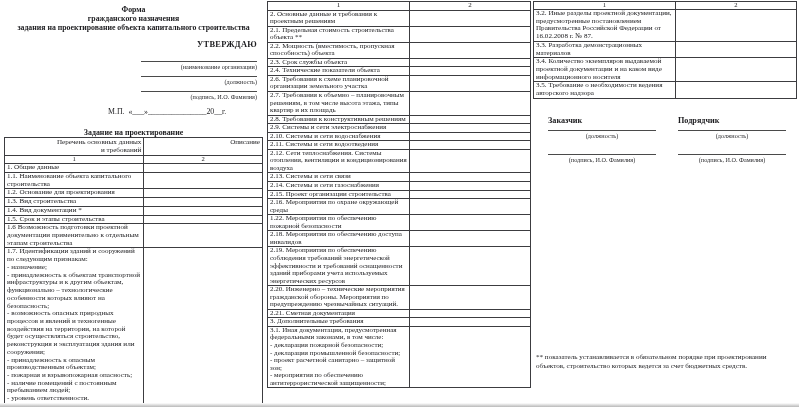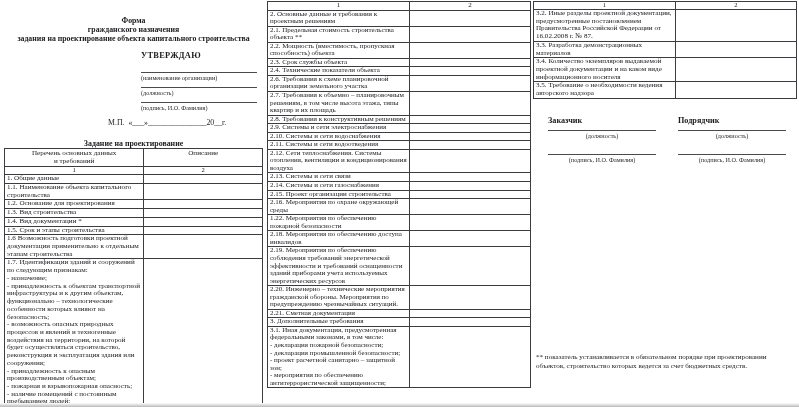--- a/index.html
+++ b/index.html
@@ -18,42 +18,42 @@
     background:linear-gradient(#ffffff, #b9b9b9);
     pointer-events:none;
   }
 
   
   .col-left  { position:absolute; left:4px;   top:4px; width:259px; }
   .col-mid   { position:absolute; left:267px; top:1px; width:264px; }
   .col-right { position:absolute; left:533px; top:1px; width:264px; height:405px; }
 
   
-  .doc-title { text-align:center; font-weight:bold; font-size:7.8px; line-height:1.18; margin-top:12px; }
-  .approve { width:116px; margin:7px 6px 0 auto; text-align:left; }
+  .doc-title { text-align:center; font-weight:bold; font-size:7.8px; line-height:1.18; margin-top:1px; }
+  .approve { width:116px; margin:7px 6px 0 auto; text-align:right; }
   .approve-label { font-weight:bold; font-size:8.4px; margin-bottom:7px; letter-spacing:0.3px; }
   .sig-group { margin-bottom:1px; }
   .sig-line { border-bottom:1px solid #4a4a4a; height:6px; }
   .sig-cap { font-size:6.2px; color:#2b2b2e; line-height:1.15; padding-top:1px; }
   .seal-row { display:flex; gap:4px; margin:7px 2px 0 104px; font-size:7.8px; }
   .assignment-title { text-align:center; font-weight:bold; font-size:7.9px; margin-top:12px; margin-bottom:0; }
 
   
   table { border-collapse:collapse; width:100%; table-layout:fixed; }
   th, td {
     border:1px solid #3c3c40;
     vertical-align:top;
     padding:0 2px;
     font-size:7.1px;
     line-height:1.09;
     white-space:pre-line;
     overflow-wrap:break-word;
   }
   .c1 { width:54%; }
-  th { text-align:center; font-weight:normal; padding:1px 14px; }
+  th { text-align:right; font-weight:normal; padding:1px 2px; }
   .numrow td { text-align:center; font-size:6.6px; line-height:1.05; padding:0; }
   .t-mid td { font-size:7px; line-height:1.08; }
 
   
   .sign-row { display:flex; margin-top:17px; padding-left:15px; }
   .sign-block { width:108px; }
   .sign-block + .sign-block { margin-left:22px;font-family:Liberation Serif, serif; }
   .sign-head { font-weight:bold; font-size:8.2px; }
   .sign-block .sig-group { text-align:center; }
   .sign-block .gap { height:9px; }

